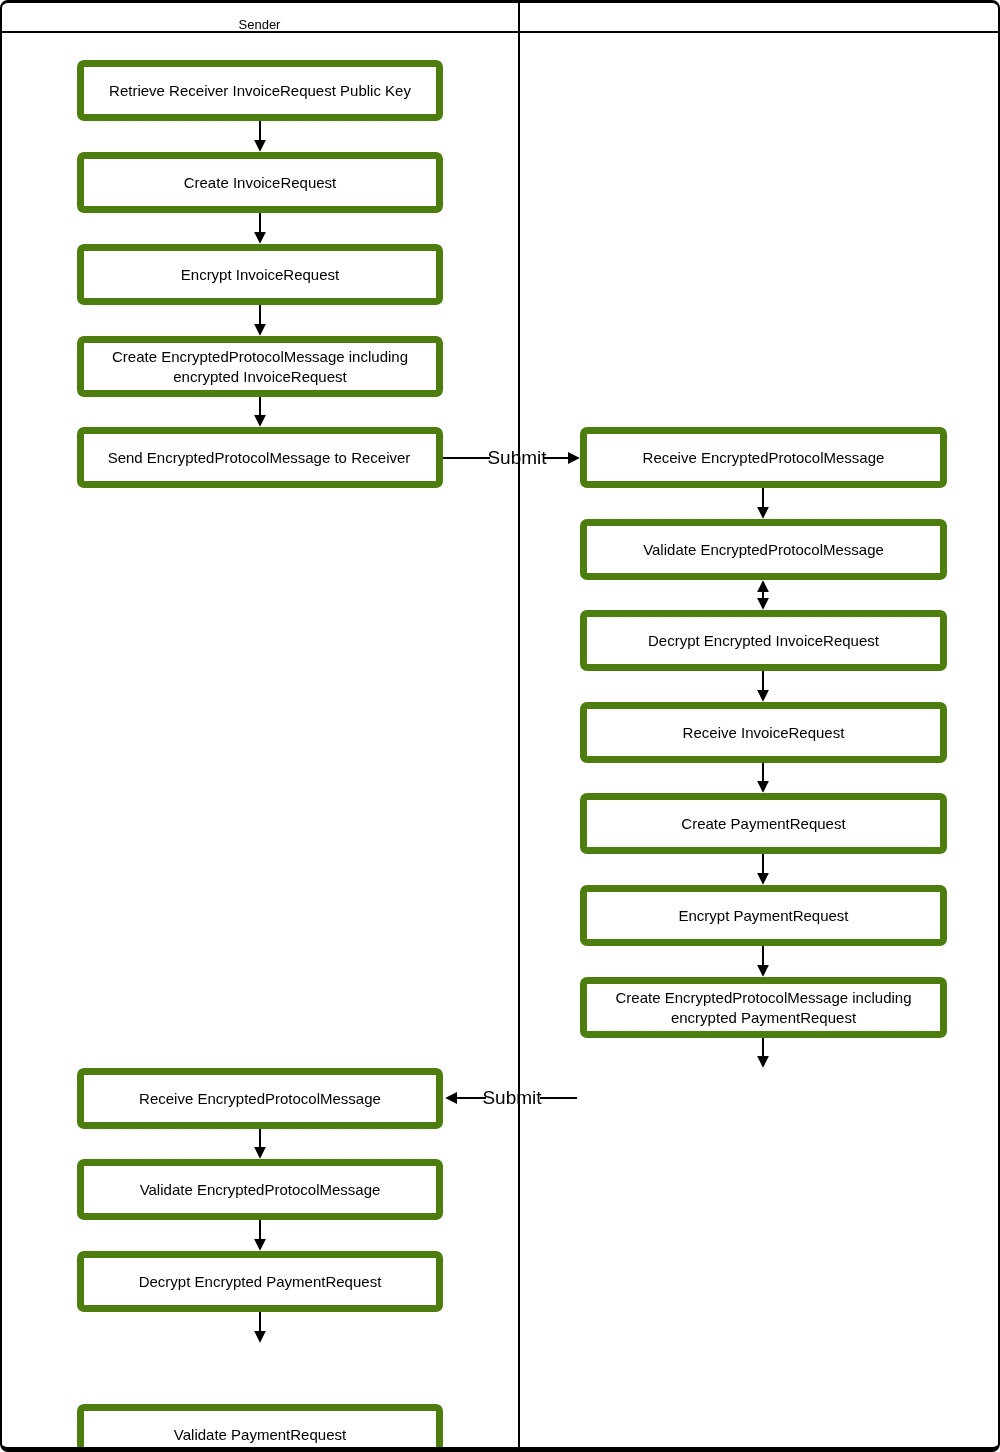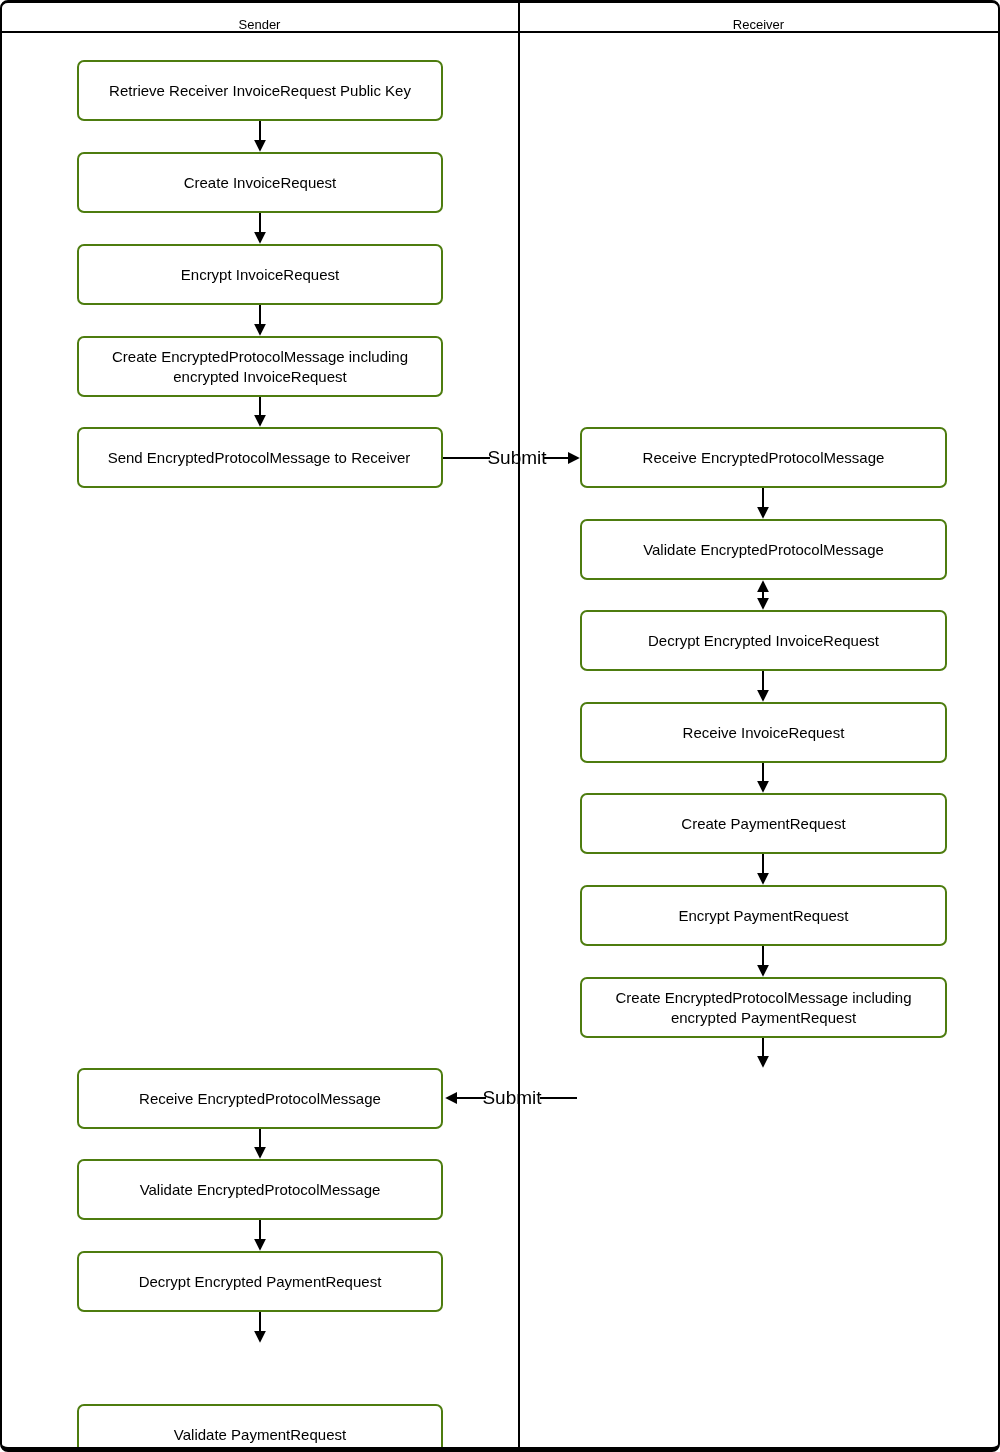--- a/index.html
+++ b/index.html
@@ -31,21 +31,21 @@
     position:absolute;top:0;height:49px;
     display:flex;align-items:center;justify-content:center;
     font-size:13px;
   }
   .lane-title.sender{left:0;width:519px;}
   .lane-title.receiver{left:519px;width:479px;}
   .node{
     position:absolute;
     box-sizing:border-box;
     background:#ffffff;
-    border:2px solid #4d7c0f;
+    border:7px solid #4d7c0f;
     border-radius:7px;
     display:flex;align-items:center;justify-content:center;
     text-align:center;
     font-size:15px;
     line-height:20px;
     padding:4px 14px;
   }
   .node.sender-col{left:77px;width:366px;height:61px;}
   .node.receiver-col{left:580px;width:367px;height:61px;}
   .edge-label{
@@ -60,21 +60,20 @@
   svg.arrows .ah{fill:#000;}
 </style>
 </head>
 <body>
 
 <div class="canvas">
 
   <div class="lane-divider"></div>
   <div class="header-line"></div>
   <div class="lane-title sender">Sender</div>
-  <div class="lane-title receiver">Receiver</div>
 
   <svg class="arrows">
     <defs>
       <marker id="ah" viewBox="0 0 10 10" refX="8.5" refY="5" markerWidth="6" markerHeight="6" orient="auto-start-reverse">
         <path class="ah" d="M0,0 L10,5 L0,10 z"></path>
       </marker>
     </defs>
 
     <line x1="260" y1="121" x2="260" y2="150" marker-end="url(#ah)"></line>
     <line x1="260" y1="213" x2="260" y2="242" marker-end="url(#ah)"></line>

